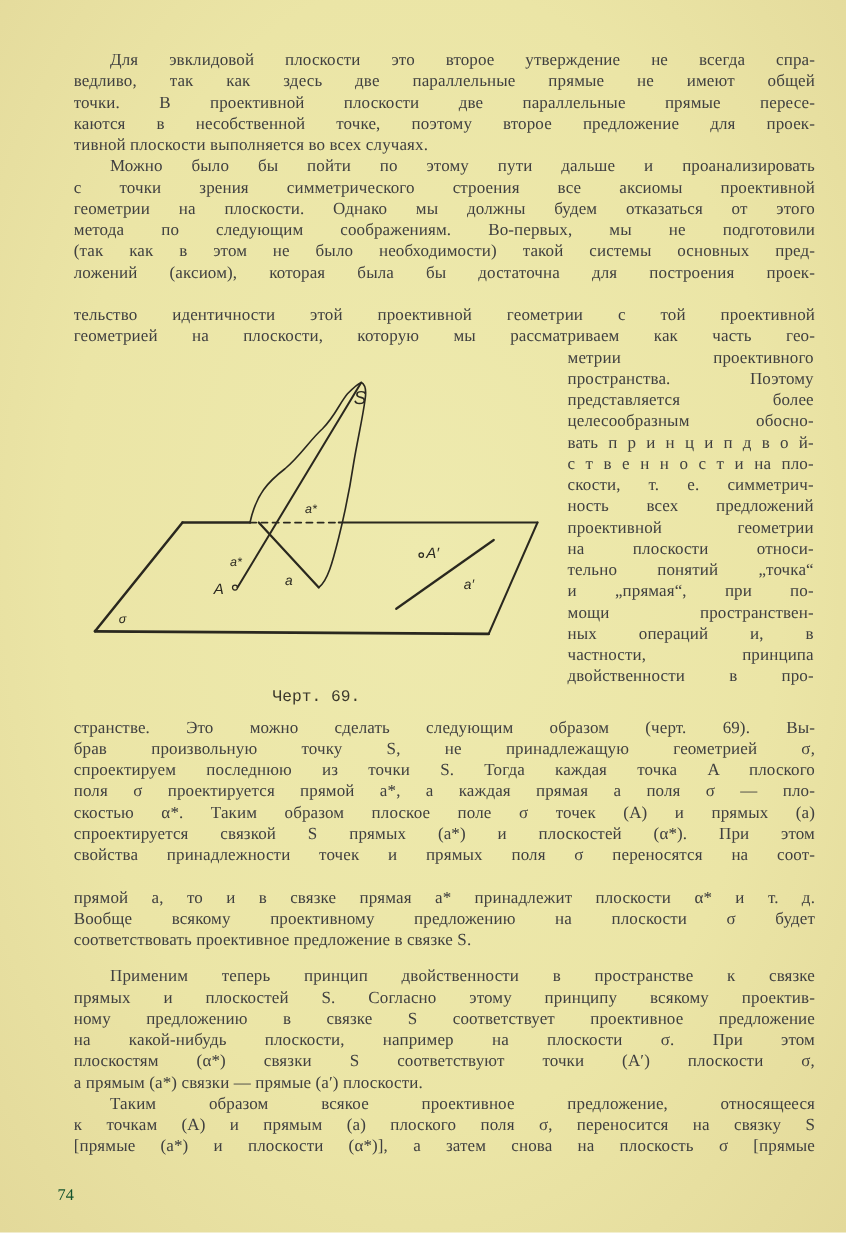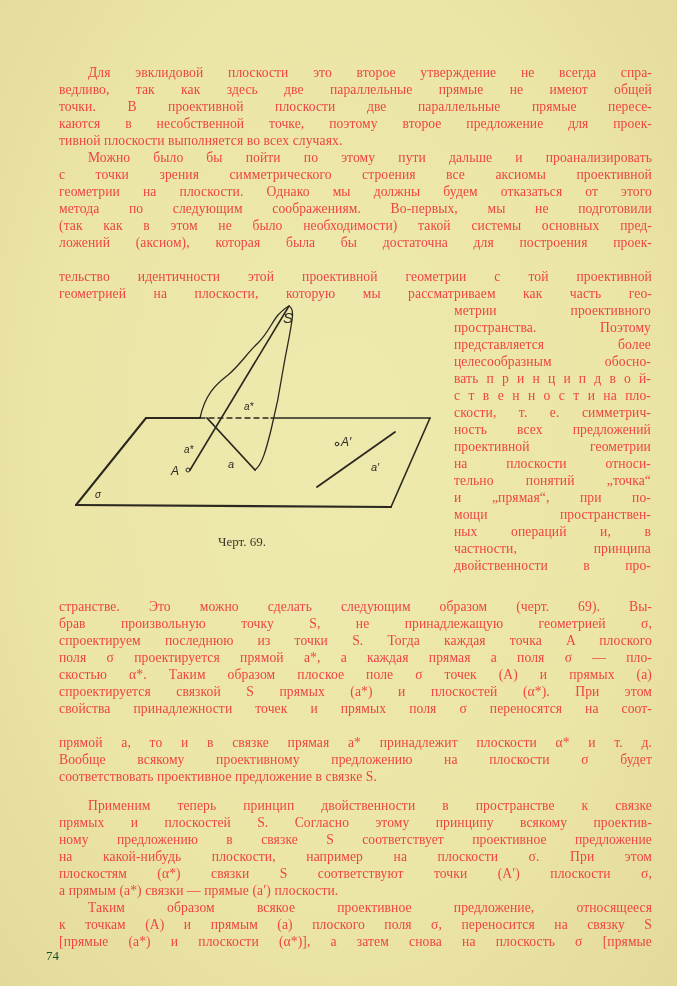--- a/index.html
+++ b/index.html
@@ -13,30 +13,29 @@
     }
     .page { position: absolute; left: 0; top: 0; width: 677px; height: 986px; }
     .line {
       position: absolute;
       font-size: 13.6px;
       line-height: 16px;
       white-space: nowrap;
       text-align: justify;
       text-align-last: justify;
       letter-spacing: 0.1px;
-      color: #ef4444;
-      margin-top: 25px;
+      color: #404040;
     }
     .full { left: 59px; width: 593px; }
     .indent { left: 88px; width: 564px; }
     .side { left: 454px; width: 197px; }
     .last { text-align-last: left; }
     .caption {
-      position: absolute; left: 218px; top: 534px;
-      font-size: 13px; color: #3b382c;
+      position: absolute; left: 218px; top: 550px;
+      font-size: 13px; color: #3b382c; font-family: Liberation Mono, monospace;
     }
     .pagenum {
       position: absolute; left: 46px; top: 948px;
       font-size: 13px; color: #14532d;
     }
     svg.fig { position: absolute; left: 0; top: 0; }
     .fig text { font-family: "Liberation Sans", "DejaVu Sans", sans-serif; font-style: italic; fill: #2c2a22; }
   </style>
 </head>
 <body>

